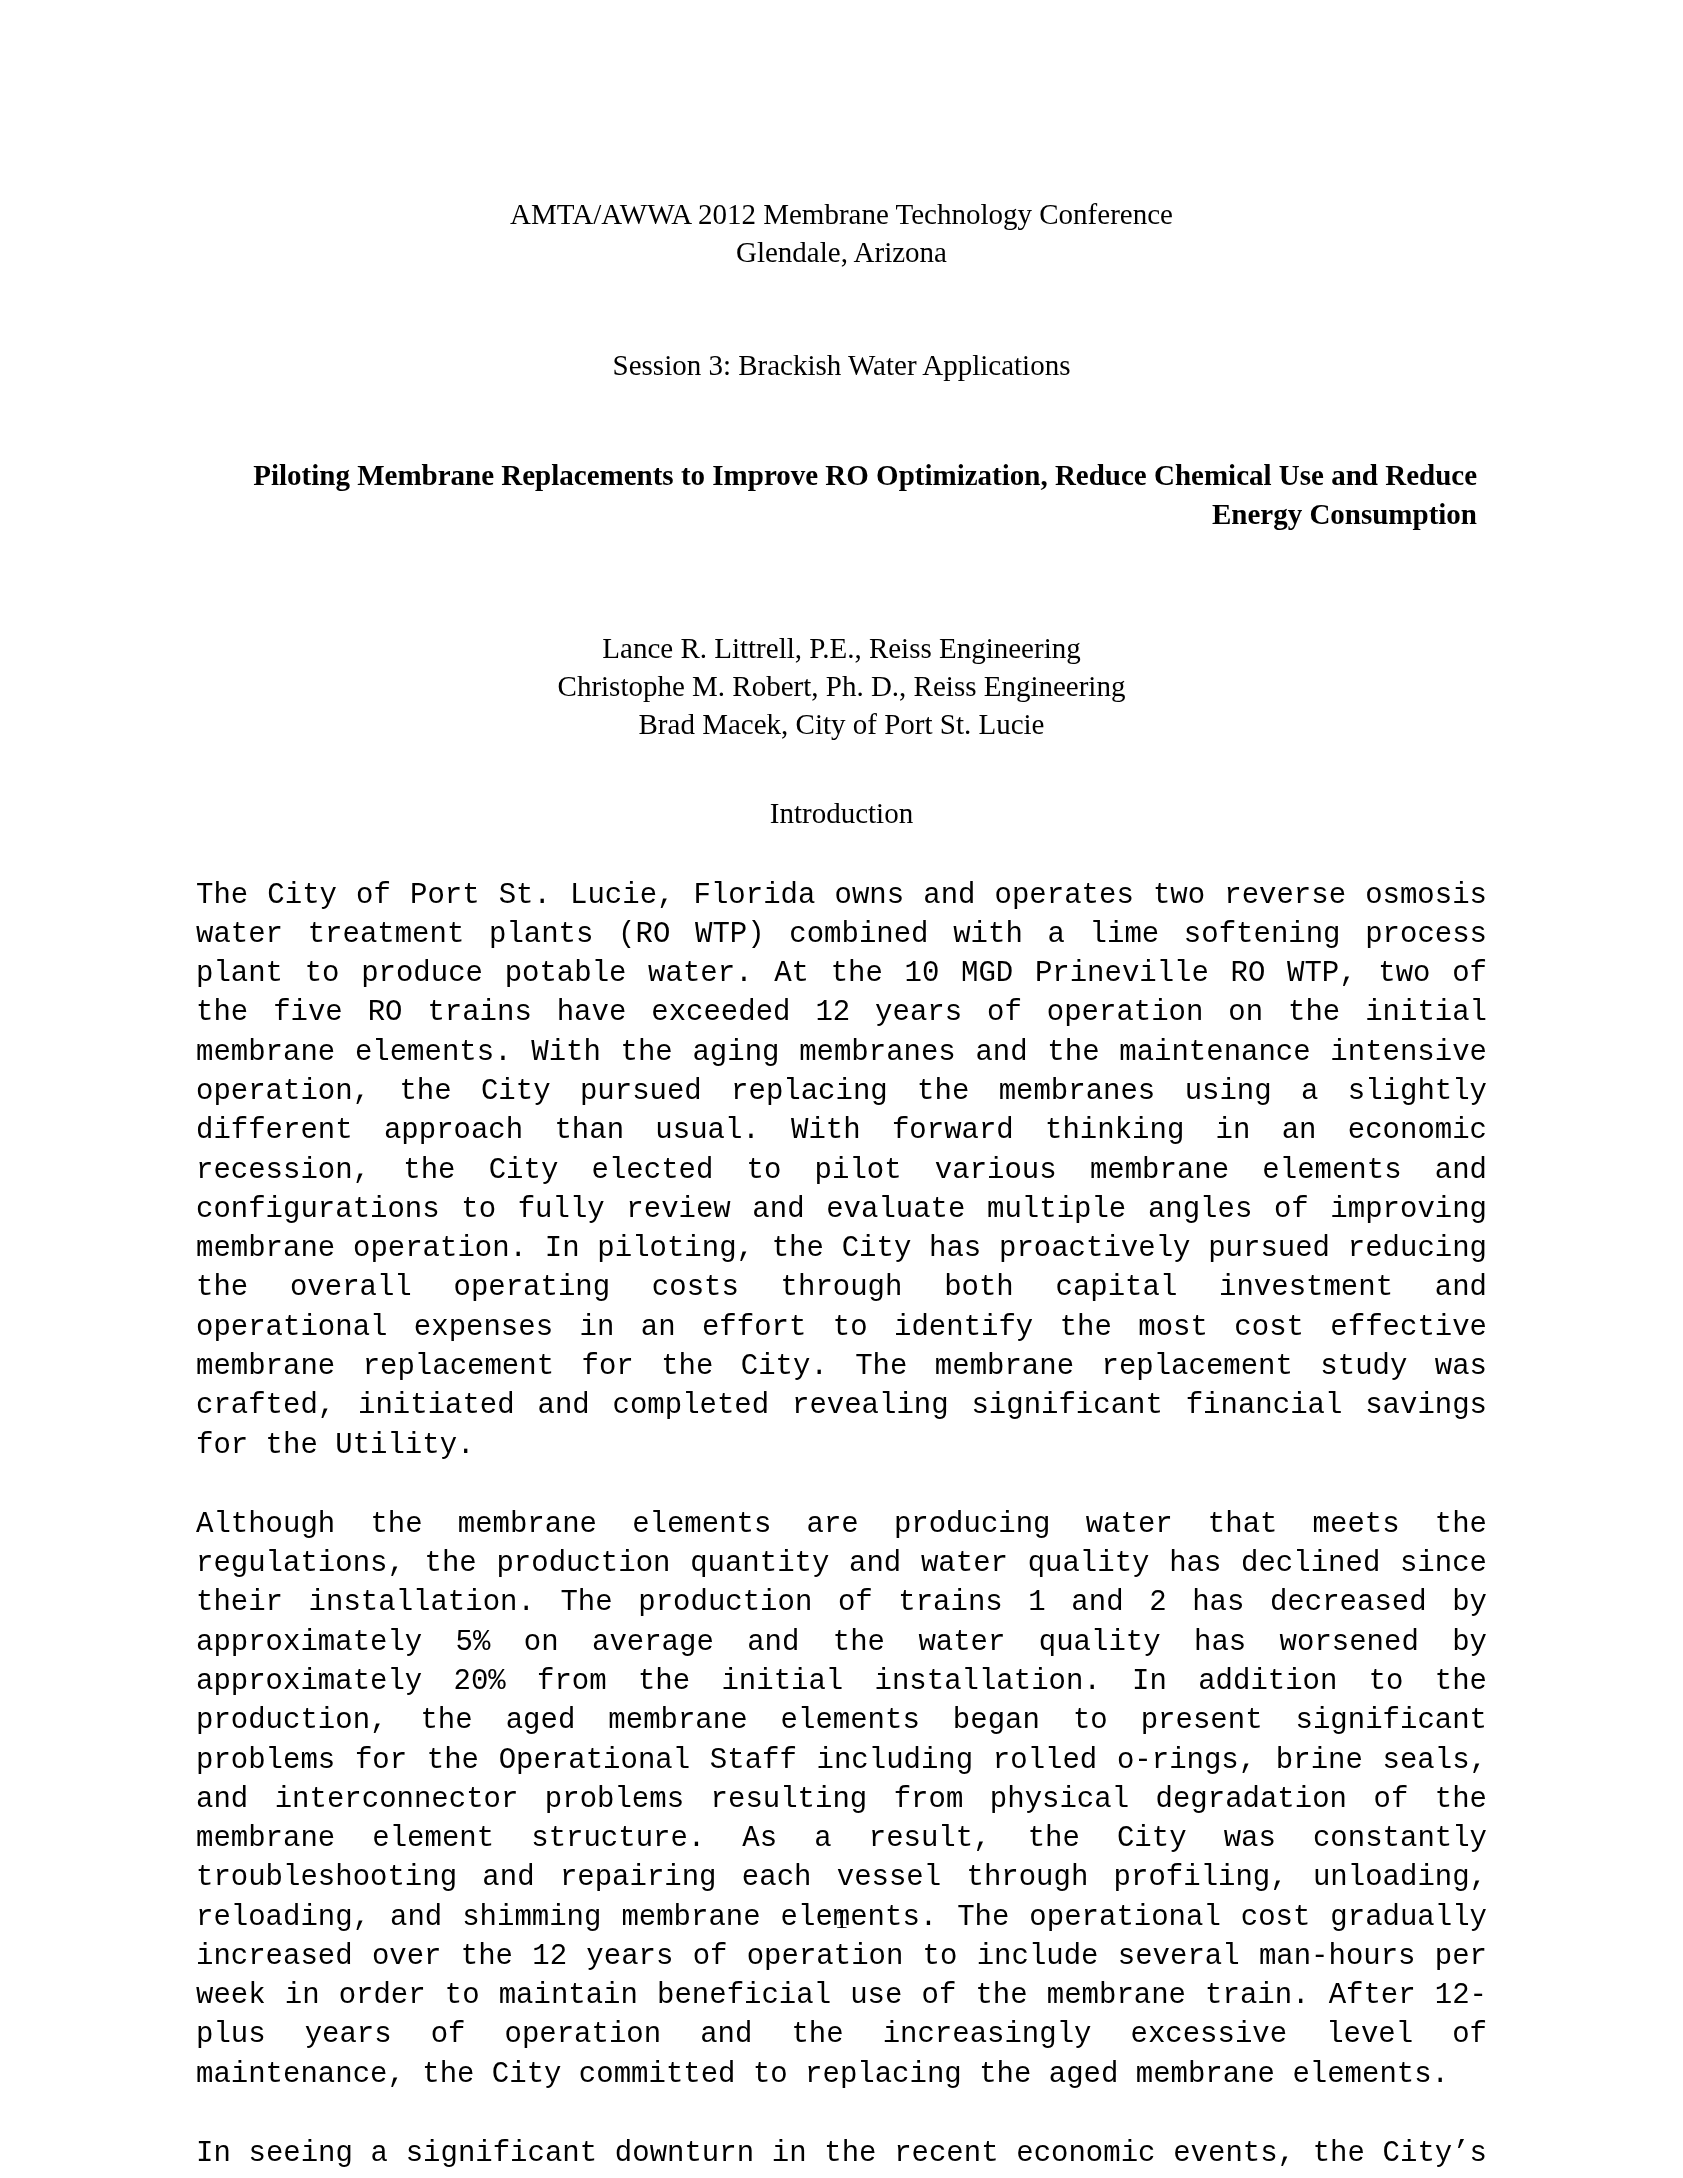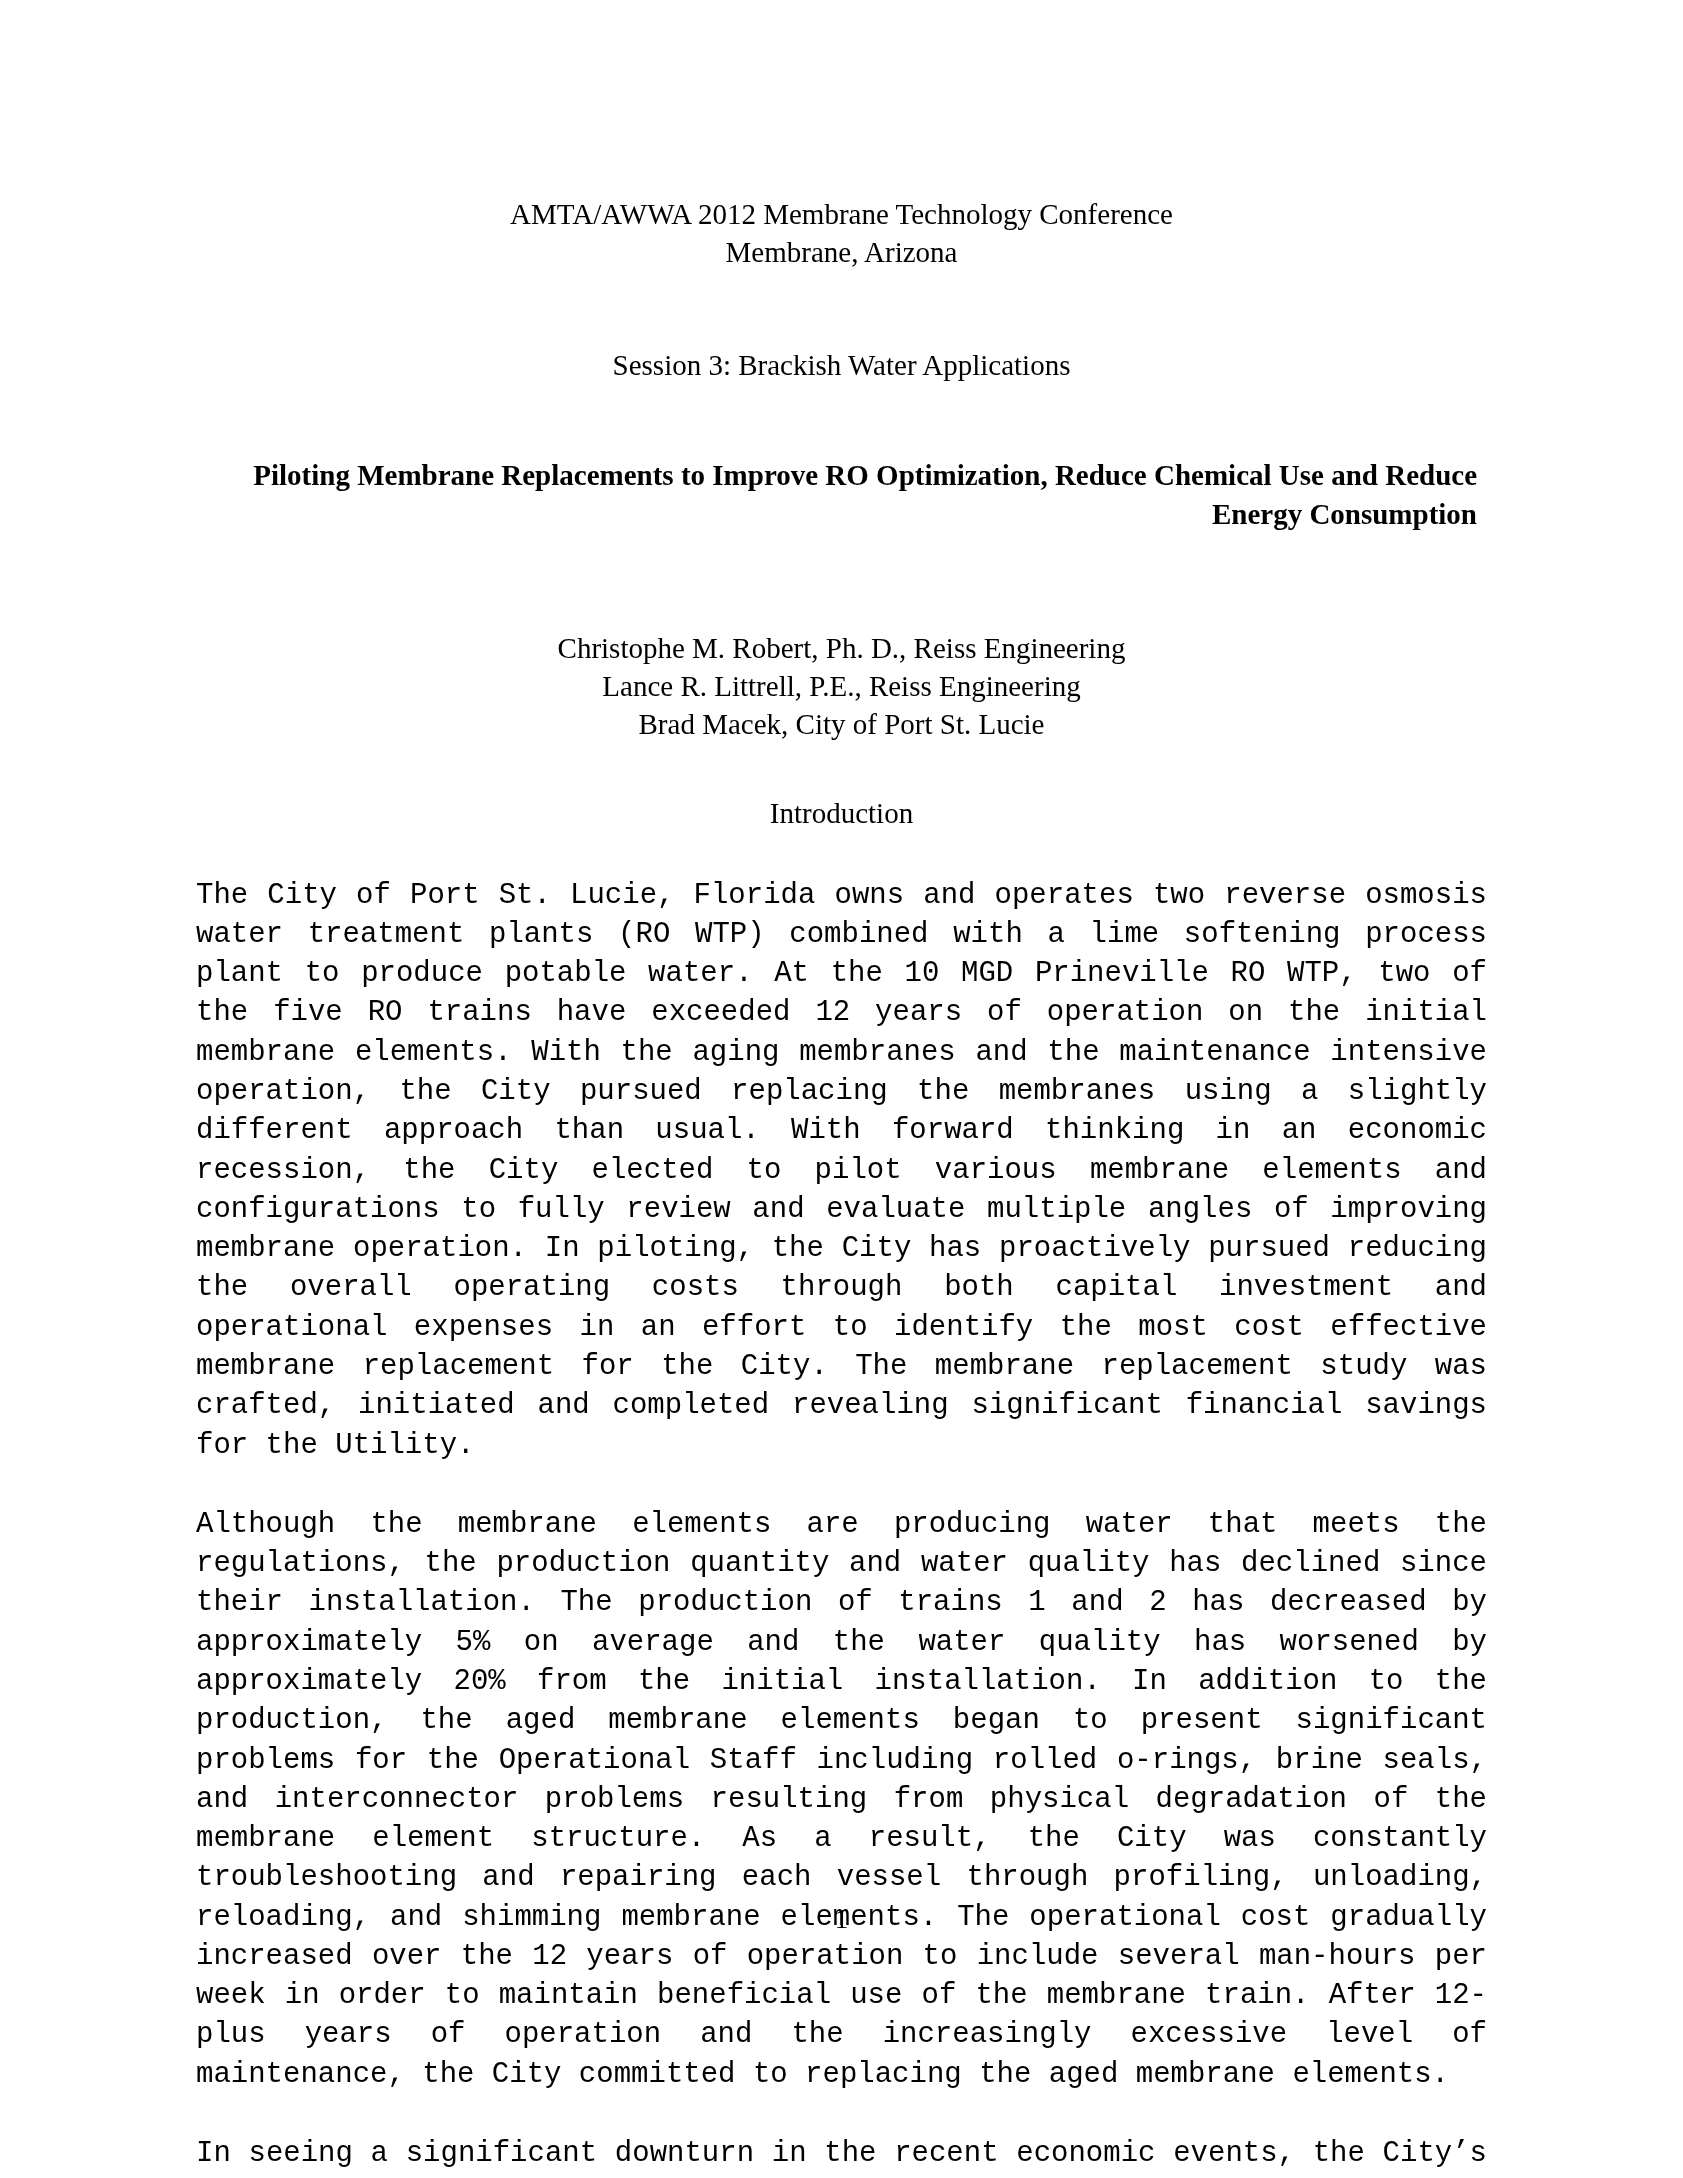--- a/index.html
+++ b/index.html
@@ -73,30 +73,30 @@
     font-size: 27px;
   }
 </style>
 </head>
 <body>
 
 <div class="page">
 
   <div class="conference-block">
     <div>AMTA/AWWA 2012 Membrane Technology Conference</div>
-    <div>Membrane, Arizona</div>
+    <div>Glendale, Arizona</div>
   </div>
 
   <div class="session-line">Session 3: Brackish Water Applications</div>
 
   <div class="paper-title">Piloting Membrane Replacements to Improve RO Optimization, Reduce Chemical Use and Reduce Energy Consumption</div>
 
   <div class="authors">
+    <div>Lance R. Littrell, P.E., Reiss Engineering</div>
     <div>Christophe M. Robert, Ph. D., Reiss Engineering</div>
-    <div>Lance R. Littrell, P.E., Reiss Engineering</div>
     <div>Brad Macek, City of Port St. Lucie</div>
   </div>
 
   <div class="section-heading">Introduction</div>
 
   <p class="body-para">The City of Port St. Lucie, Florida owns and operates two reverse osmosis water treatment plants (RO WTP) combined with a lime softening process plant to produce potable water.  At the 10 MGD Prineville RO WTP, two of the five RO trains have exceeded 12 years of operation on the initial membrane elements.  With the aging membranes and the maintenance intensive operation, the City pursued replacing the membranes using a slightly different approach than usual.  With forward thinking in an economic recession, the City elected to pilot various membrane elements and configurations to fully review and evaluate multiple angles of improving membrane operation.  In piloting, the City has proactively pursued reducing the overall operating costs through both capital investment and operational expenses in an effort to identify the most cost effective membrane replacement for the City.  The membrane replacement study was crafted, initiated and completed revealing significant financial savings for the Utility.</p>
   <p class="body-para">Although the membrane elements are producing water that meets the regulations, the production quantity and water quality has declined since their installation.  The production of trains 1 and 2 has decreased by approximately 5% on average and the water quality has worsened by approximately 20% from the initial installation.  In addition to the production, the aged membrane elements began to present significant problems for the Operational Staff including rolled o-rings, brine seals, and interconnector problems resulting from physical degradation of the membrane element structure.  As a result, the City was constantly troubleshooting and repairing each vessel through profiling, unloading, reloading, and shimming membrane elements.  The operational cost gradually increased over the 12 years of operation to include several man-hours per week in order to maintain beneficial use of the membrane train.  After 12-plus years of operation and the increasingly excessive level of maintenance, the City committed to replacing the aged membrane elements.</p>
   <p class="body-para">In seeing a significant downturn in the recent economic events, the City’s Staff had the forethought to evaluate other improvements that can be easily achieved through and in conjunction with the membrane replacement.  Together with the Engineering Team, the pilot</p>
 
   <div class="page-number">1</div>

